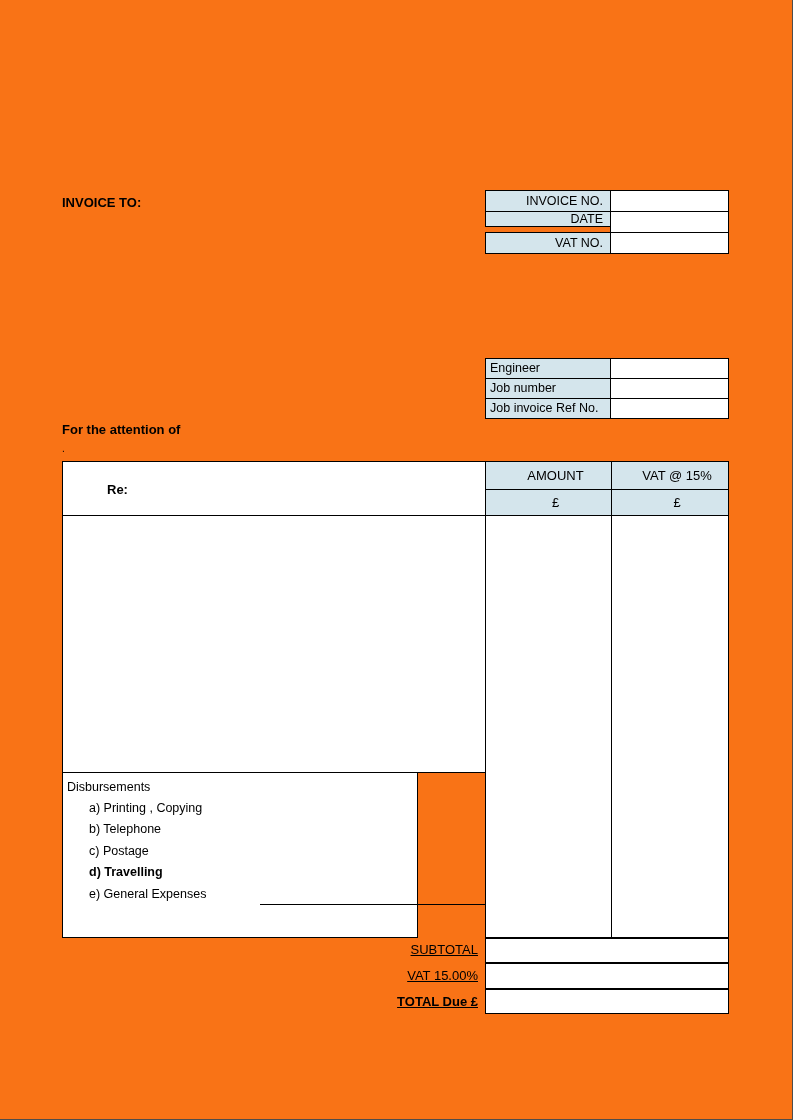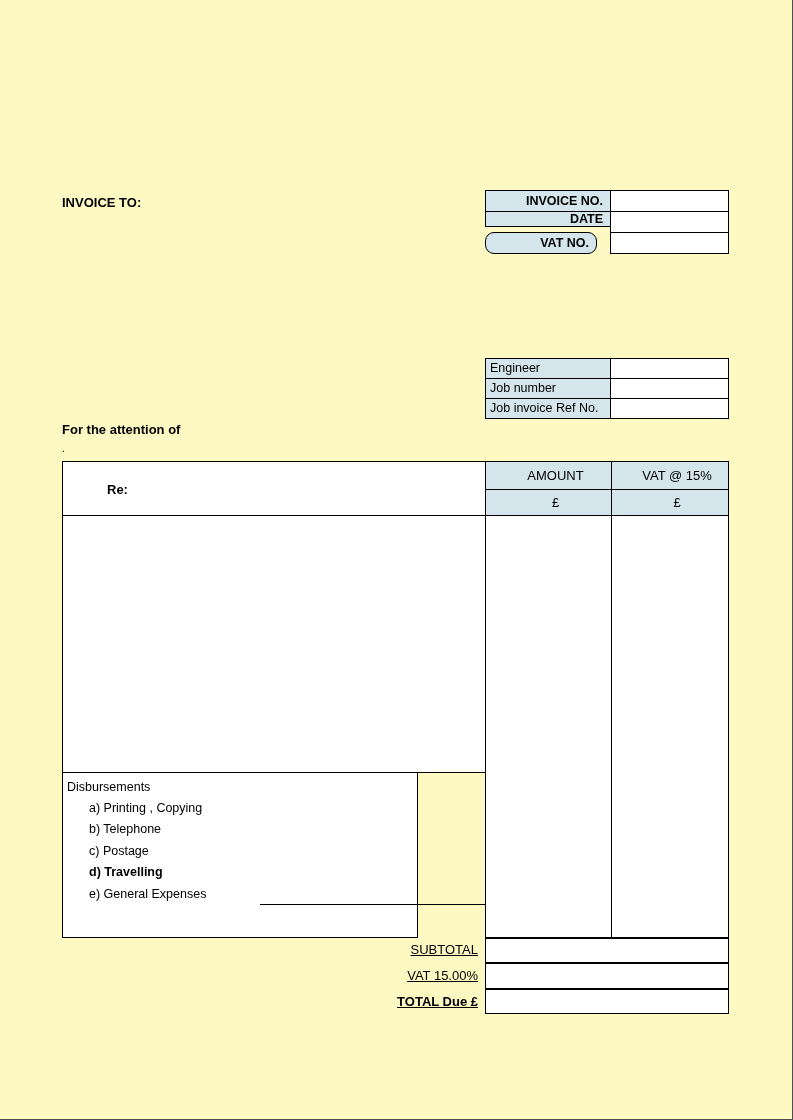--- a/index.html
+++ b/index.html
@@ -8,21 +8,21 @@
     background: #ffffff;
   }
   body {
     font-family: "Liberation Sans", sans-serif;
     color: #000000;
   }
   #page {
     position: relative;
     width: 793px;
     height: 1120px;
-    background: #fef9c3;
+    background: #f97316;
     overflow: hidden;
     border-right: 1px solid #4d4d4d;
     border-bottom: 1px solid #4d4d4d;
     box-sizing: border-box;
   }
   .abs { position: absolute; box-sizing: border-box; }
 
   
   .cell {
     border: 1px solid #000000;
@@ -31,21 +31,21 @@
     display: flex;
     align-items: center;
     background: #ffffff;
   }
   .shade { background: #d4e5ec; }
   .c-center { justify-content: center; padding-left: 14px; }
   .c-right  { justify-content: flex-end; }
   .c-left   { justify-content: flex-start; }
   .pad-r { padding-right: 7px; }
   .pad-l { padding-left: 4px; }
-  .bold { font-weight: bold; padding-left: 11px; }
+  .bold { font-weight: normal; padding-left: 11px; }
 
   
   .heading {
     font-size: 13px;
     font-weight: bold;
     line-height: 1;
     white-space: nowrap;
   }
   .tinytext {
     font-size: 10px;
@@ -82,21 +82,21 @@
   <div class="abs heading" style="left:62px; top:196px;">INVOICE TO:</div>
 
   <div class="abs" style="left:485px; top:190px; width:244px; height:65px;">
 
     <div class="abs cell shade c-right pad-r bold" style="left:0px; top:0px; width:126px; height:22px;">INVOICE NO.</div>
     <div class="abs cell" style="left:125px; top:0px; width:119px; height:22px;"></div>
 
     <div class="abs cell shade c-right pad-r bold" style="left:0px; top:21px; width:126px; height:16px;">DATE</div>
     <div class="abs cell" style="left:125px; top:21px; width:119px; height:22px;"></div>
 
-    <div class="abs cell shade c-right pad-r bold" style="left:0px; top:42px; width:112px; height:22px;border-radius:9px;">VAT NO.</div>
+    <div class="abs cell shade c-right pad-r bold" style="left:0px; top:42px; width:126px; height:22px;">VAT NO.</div>
     <div class="abs cell" style="left:125px; top:42px; width:119px; height:22px;"></div>
   </div>
 
   <div class="abs" style="left:485px; top:358px; width:244px; height:62px;">
 
     <div class="abs cell shade c-left pad-l" style="left:0px; top:0px; width:147px; height:21px;">Engineer</div>
     <div class="abs cell" style="left:125px; top:0px; width:119px; height:21px;"></div>
 
     <div class="abs cell shade c-left pad-l" style="left:0px; top:20px; width:126px; height:21px;">Job number</div>
     <div class="abs cell" style="left:125px; top:20px; width:119px; height:21px;"></div>

